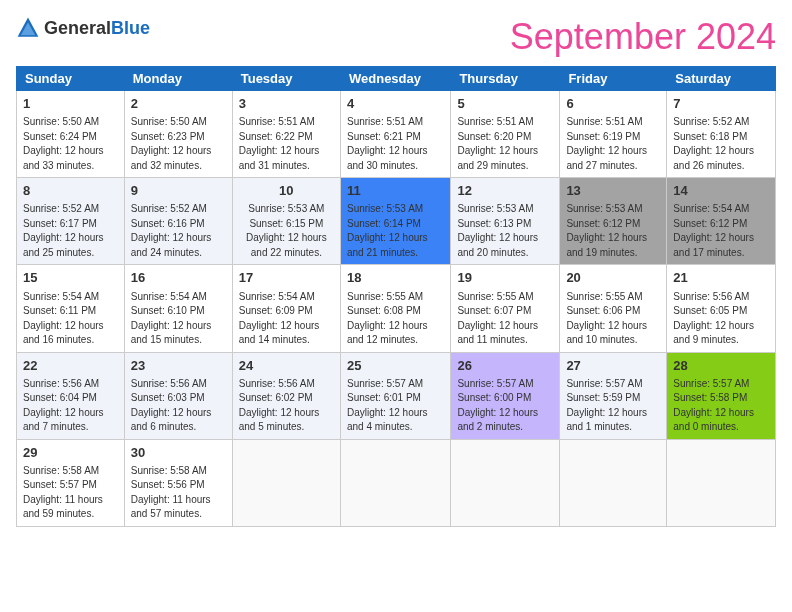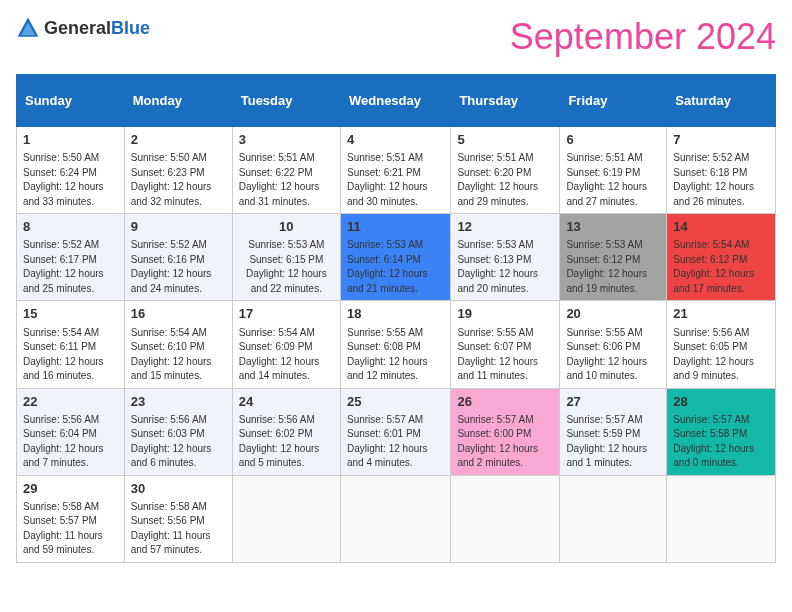--- a/index.html
+++ b/index.html
@@ -7,21 +7,21 @@
       font-family: Arial, sans-serif;
       background: #fff;
       width: 792px;
       min-height: 612px;
       padding: 16px;
     }
     .header-section {
       display: flex;
       align-items: flex-start;
       justify-content: space-between;
-      margin-bottom: 16px;
+      margin-bottom: 8px;
     }
     .logo {
       display: flex;
       align-items: center;
       gap: 4px;
     }
     .logo-icon {
       width: 24px;
       height: 24px;
     }
@@ -40,21 +40,21 @@
     }
     .calendar-table {
       width: 100%;
       border-collapse: collapse;
       font-size: 11px;
     }
     .calendar-table th {
       background-color: #1a6dbf;
       color: #fff;
       text-align: left;
-      padding: 18px 8px;
+      padding: 4px 8px;
       font-size: 13px;
       font-weight: bold;
       border: 1px solid #1a6dbf;
     }
     .calendar-table td {
       border: 1px solid #ccc;
       vertical-align: top;
       padding: 4px 6px;
       height: 80px;
       width: 113px;
@@ -160,21 +160,21 @@
           <div class="day-info">Sunrise: 5:53 AM<br>Sunset: 6:14 PM<br>Daylight: 12 hours<br>and 21 minutes.</div>
         </td>
         <td style="background: rgb(240, 244, 250);">
           <span class="day-number">12</span>
           <div class="day-info">Sunrise: 5:53 AM<br>Sunset: 6:13 PM<br>Daylight: 12 hours<br>and 20 minutes.</div>
         </td>
         <td style="background: #a3a3a3;">
           <span class="day-number">13</span>
           <div class="day-info">Sunrise: 5:53 AM<br>Sunset: 6:12 PM<br>Daylight: 12 hours<br>and 19 minutes.</div>
         </td>
-        <td style="background: #ef4444;">
+        <td style="background: #a3a3a3;">
           <span class="day-number">14</span>
           <div class="day-info">Sunrise: 5:54 AM<br>Sunset: 6:12 PM<br>Daylight: 12 hours<br>and 17 minutes.</div>
         </td>
       </tr>
       <tr>
         <td>
           <span class="day-number">15</span>
           <div class="day-info">Sunrise: 5:54 AM<br>Sunset: 6:11 PM<br>Daylight: 12 hours<br>and 16 minutes.</div>
         </td>
         <td>
@@ -212,29 +212,29 @@
           <div class="day-info">Sunrise: 5:56 AM<br>Sunset: 6:03 PM<br>Daylight: 12 hours<br>and 6 minutes.</div>
         </td>
         <td style="background: rgb(240, 244, 250);">
           <span class="day-number">24</span>
           <div class="day-info">Sunrise: 5:56 AM<br>Sunset: 6:02 PM<br>Daylight: 12 hours<br>and 5 minutes.</div>
         </td>
         <td style="background: rgb(240, 244, 250);">
           <span class="day-number">25</span>
           <div class="day-info">Sunrise: 5:57 AM<br>Sunset: 6:01 PM<br>Daylight: 12 hours<br>and 4 minutes.</div>
         </td>
-        <td style="background: #f9a8d4; margin-left: 33px;">
+        <td style="background: #c4b5fd; margin-left: 33px;">
           <span class="day-number">26</span>
           <div class="day-info">Sunrise: 5:57 AM<br>Sunset: 6:00 PM<br>Daylight: 12 hours<br>and 2 minutes.</div>
         </td>
         <td style="background: rgb(240, 244, 250);">
           <span class="day-number">27</span>
           <div class="day-info">Sunrise: 5:57 AM<br>Sunset: 5:59 PM<br>Daylight: 12 hours<br>and 1 minutes.</div>
         </td>
-        <td style="background: #14b8a6;">
+        <td style="background: #84cc16;">
           <span class="day-number">28</span>
           <div class="day-info">Sunrise: 5:57 AM<br>Sunset: 5:58 PM<br>Daylight: 12 hours<br>and 0 minutes.</div>
         </td>
       </tr>
       <tr>
         <td>
           <span class="day-number">29</span>
           <div class="day-info">Sunrise: 5:58 AM<br>Sunset: 5:57 PM<br>Daylight: 11 hours<br>and 59 minutes.</div>
         </td>
         <td>

